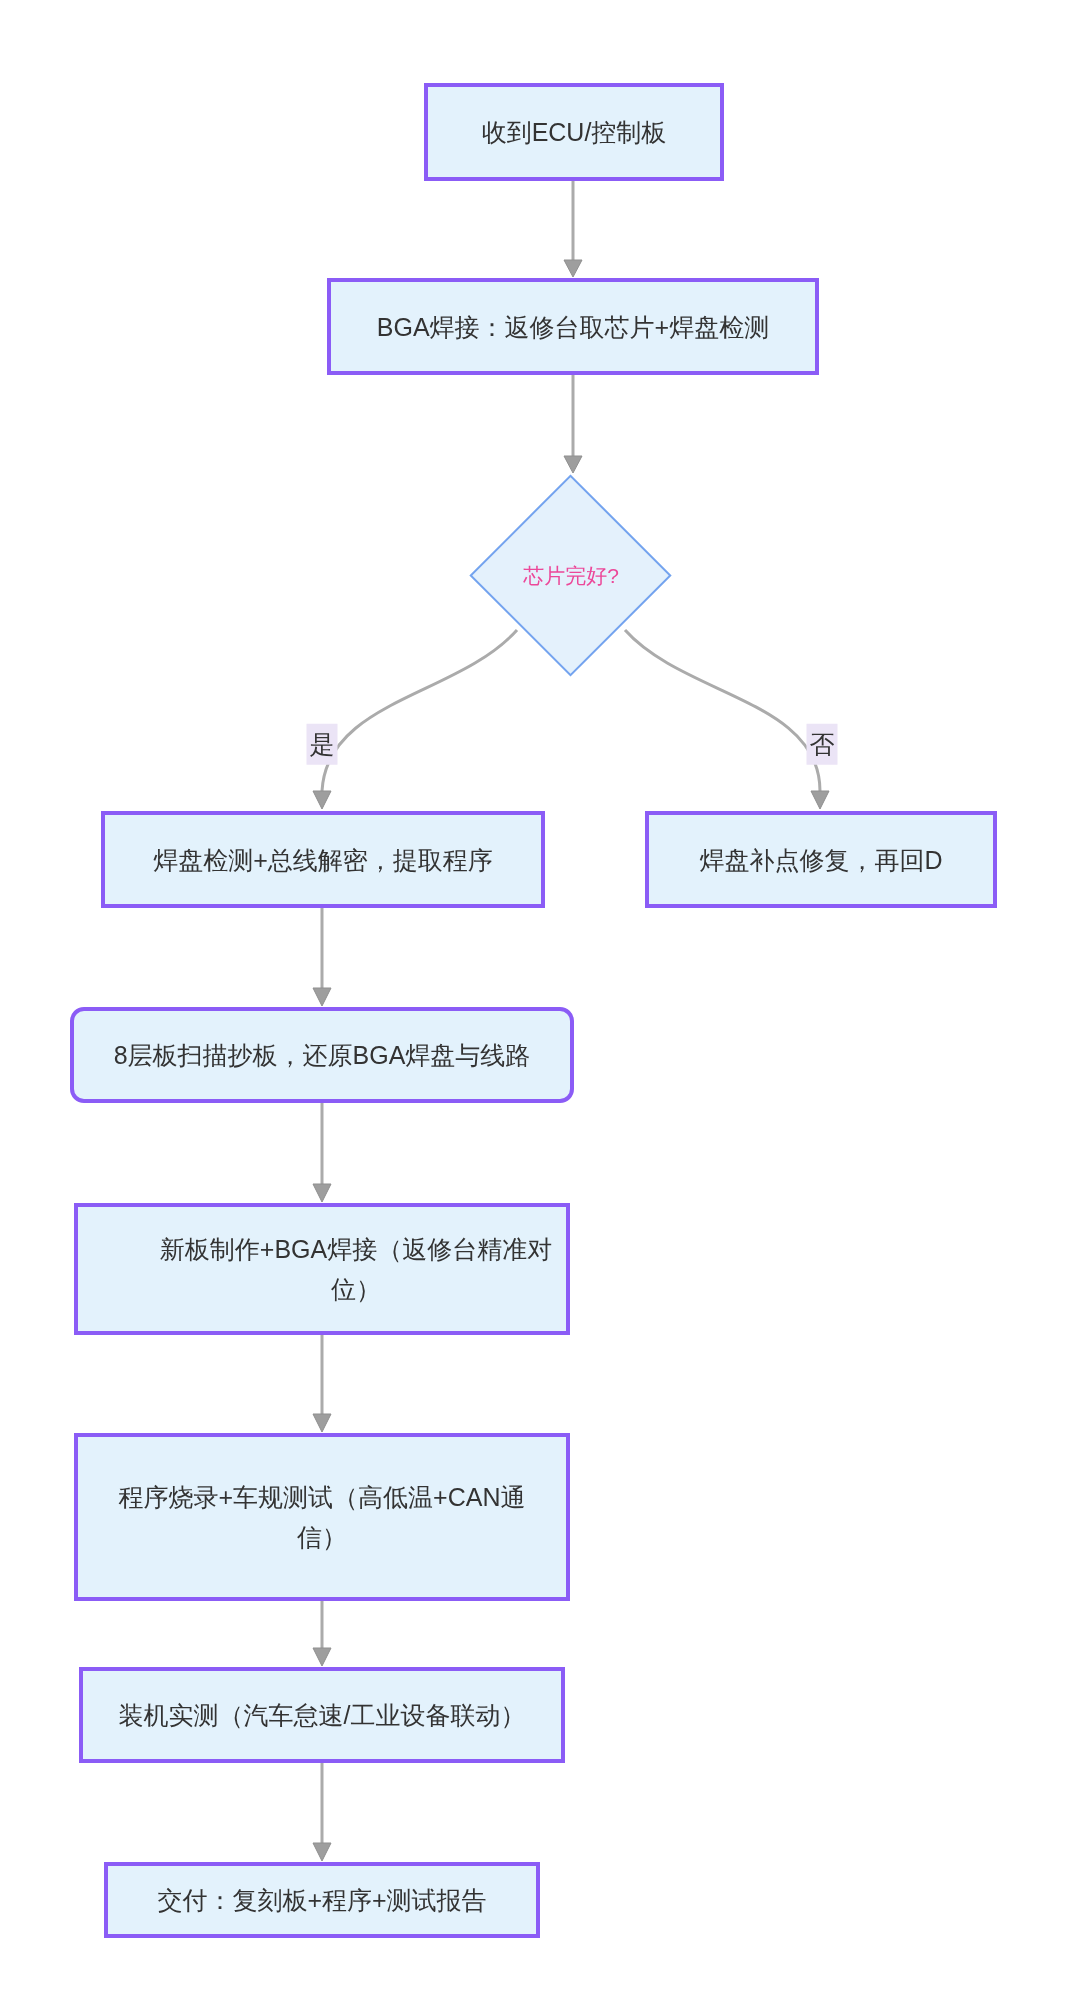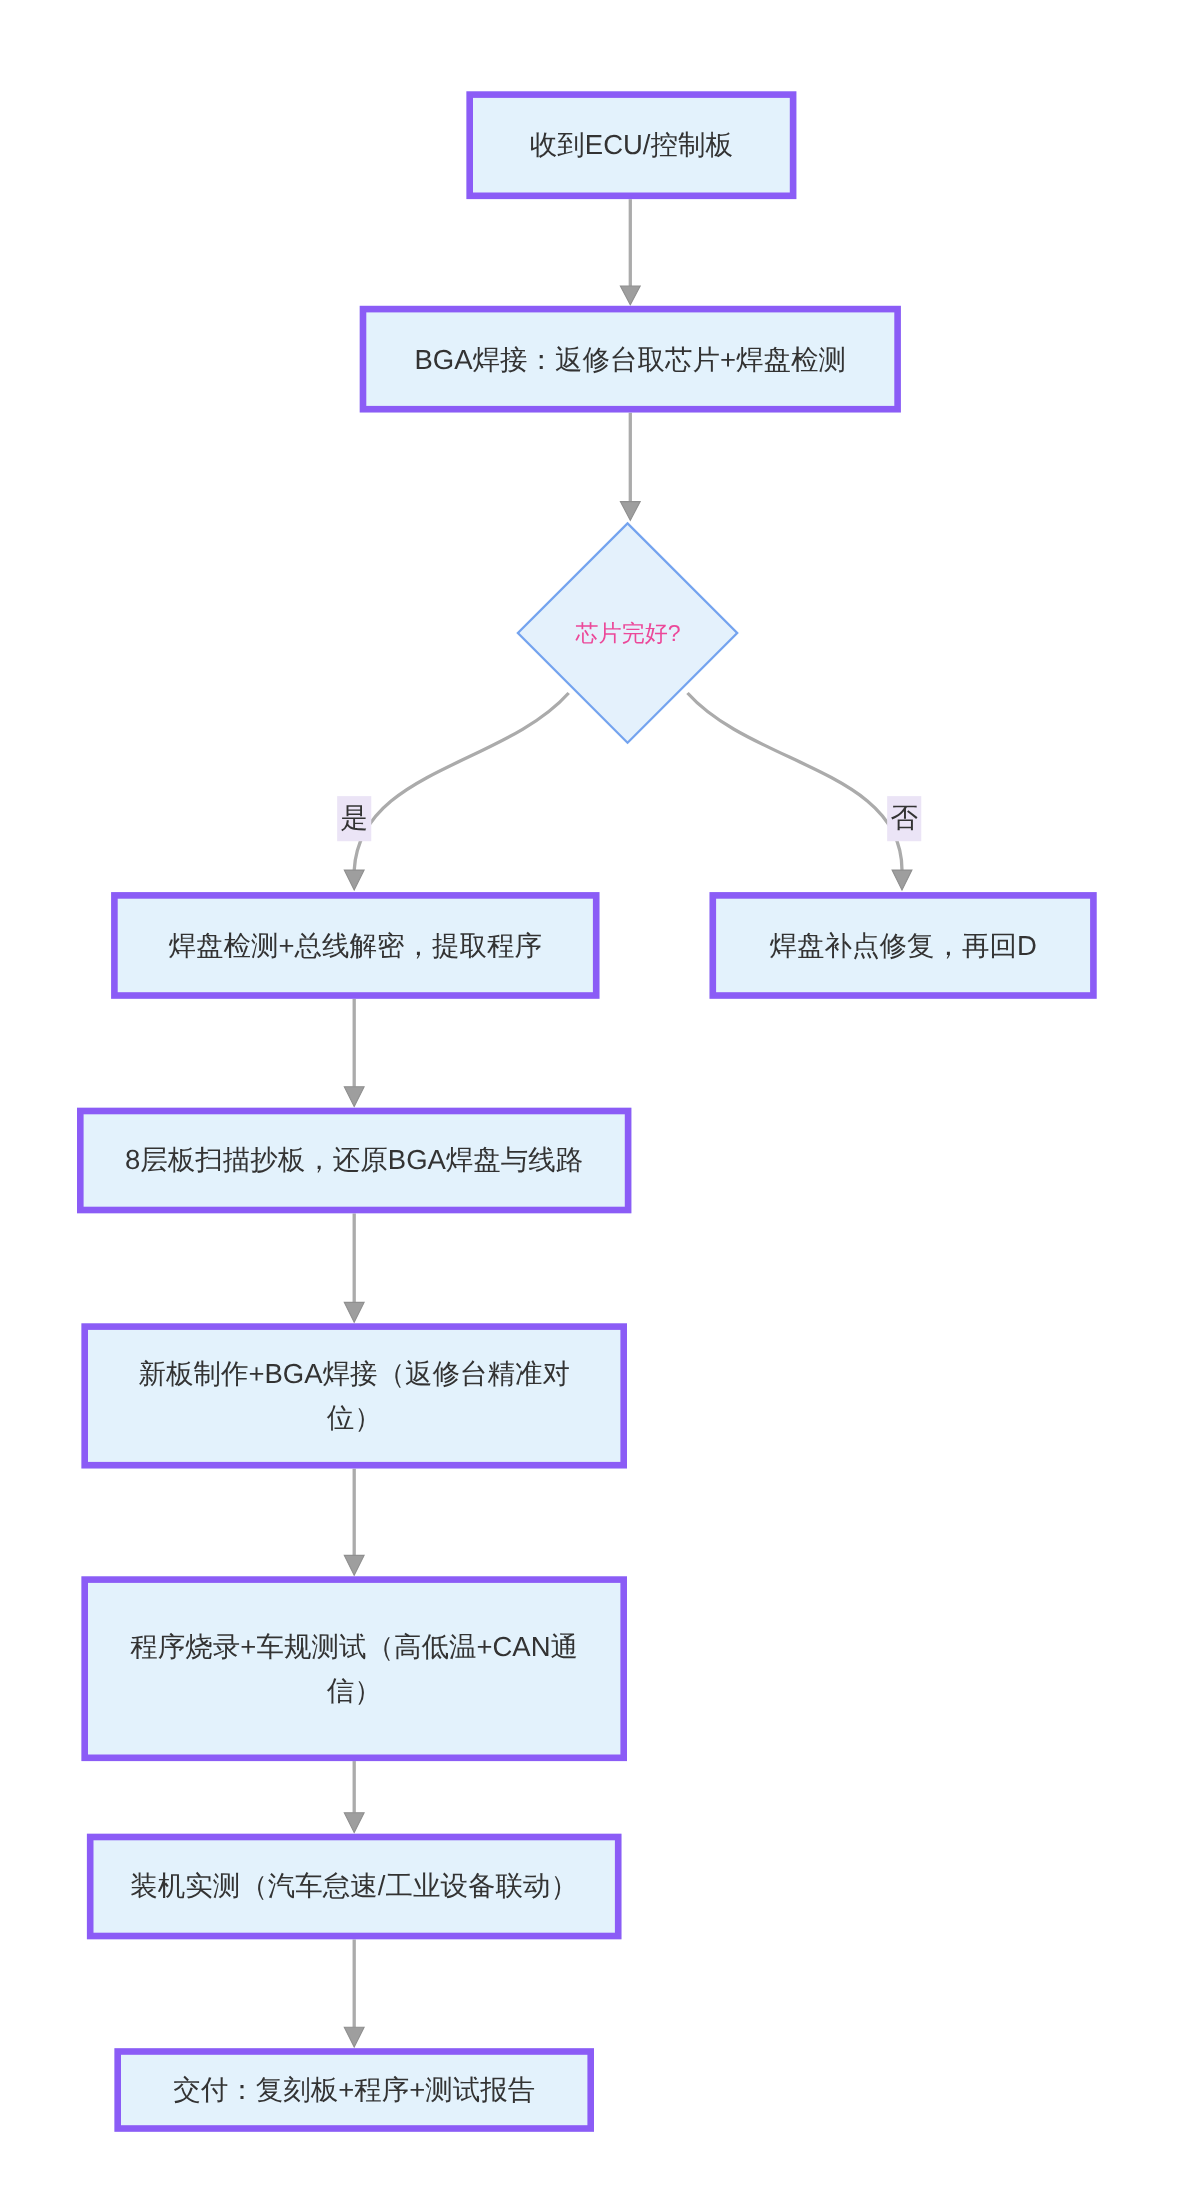--- a/index.html
+++ b/index.html
@@ -29,21 +29,21 @@
   }
   svg.edges polygon.head {
     fill: #9e9e9e;
     stroke: #8f8f8f;
     stroke-width: 1;
   }
   .node {
     position: absolute;
     box-sizing: border-box;
     background: #e3f2fc;
-    border: 6px solid #8b5cf6;
+    border: 4px solid #8b5cf6;
     display: flex;
     align-items: center;
     justify-content: center;
     text-align: center;
     color: #333333;
     font-size: 25px;
     line-height: 1.6;
   }
   .node .lbl {
     display: inline-block;
@@ -133,25 +133,25 @@
   <div class="edge-label" style="left:822px; top:744px;">否</div>
 
   <div class="node" style="left:101px; top:811px; width:444px; height:97px;">
     <span class="lbl">焊盘检测+总线解密，提取程序</span>
   </div>
 
   <div class="node" style="left:645px; top:811px; width:352px; height:97px;">
     <span class="lbl">焊盘补点修复，再回D</span>
   </div>
 
-  <div class="node" style="left:70px; top:1007px; width:504px; height:96px;">
+  <div class="node" style="left:70px; top:1007px; width:504px; height:96px;border-radius:14px;">
     <span class="lbl">8层板扫描抄板，还原BGA焊盘与线路</span>
   </div>
 
-  <div class="node" style="left:74px; top:1203px; width:496px; height:132px;">
+  <div class="node" style="left:74px; top:1203px; width:496px; height:132px;justify-content:flex-end;">
     <span class="lbl">新板制作+BGA焊接（返修台精准对位）</span>
   </div>
 
   <div class="node" style="left:74px; top:1433px; width:496px; height:168px;">
     <span class="lbl">程序烧录+车规测试（高低温+CAN通信）</span>
   </div>
 
   <div class="node" style="left:79px; top:1667px; width:486px; height:96px;">
     <span class="lbl">装机实测（汽车怠速/工业设备联动）</span>
   </div>

